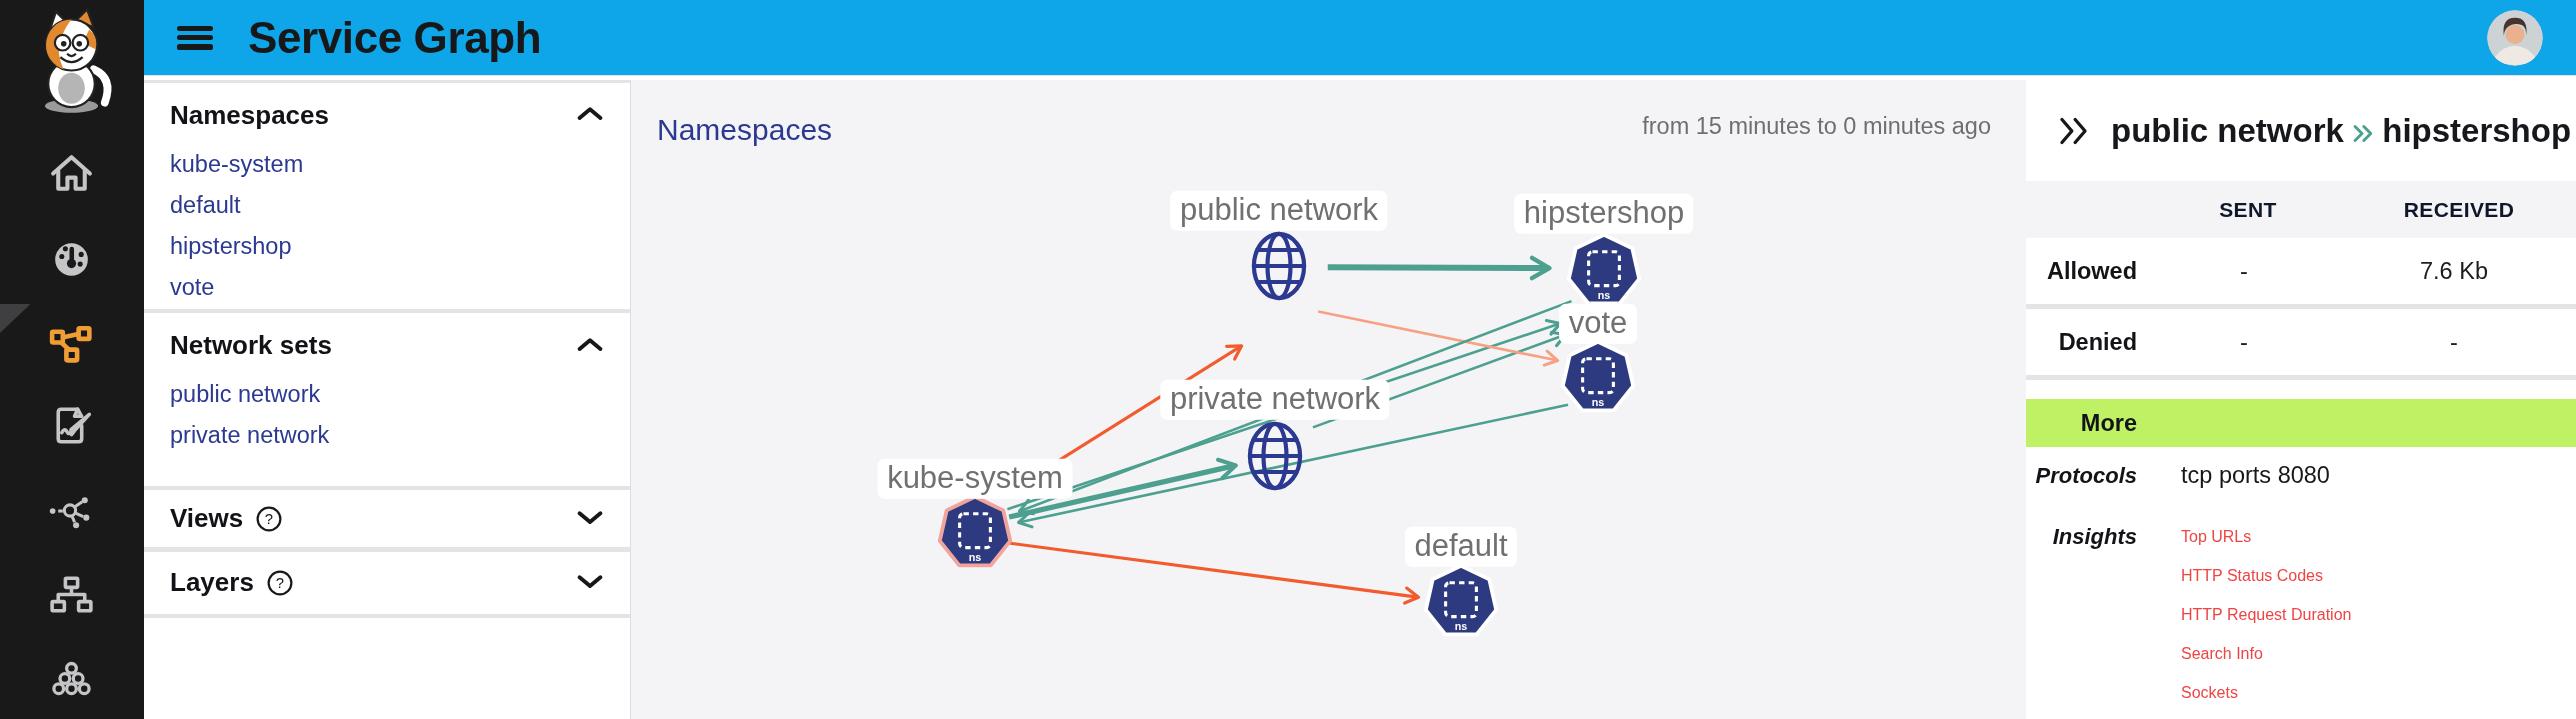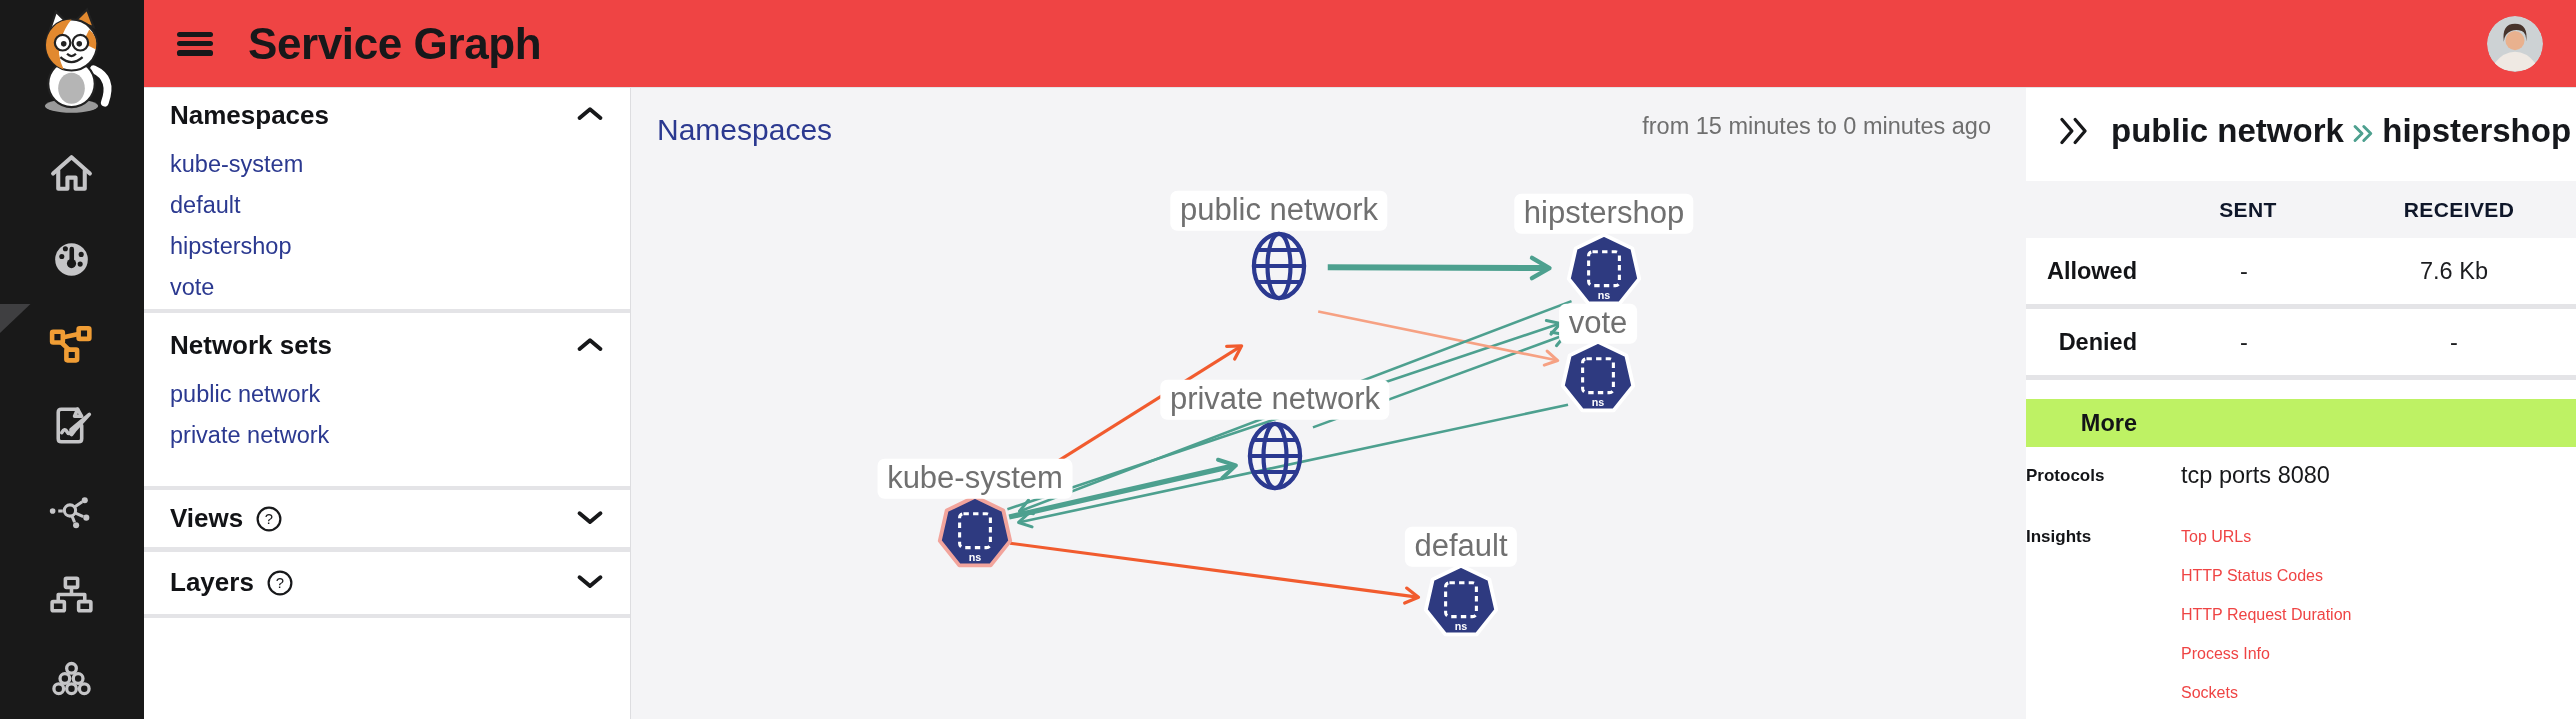--- a/index.html
+++ b/index.html
@@ -9,21 +9,21 @@
 
   
   .rail { position:absolute; left:0; top:0; width:144px; height:719px; background:#191919; z-index:5; }
   .rail-logo { position:absolute; left:15.7px; top:5.2px; width:111px; height:111px; }
   .rail-btn { position:absolute; left:46px; width:51px; height:51px; background:none; border:none; cursor:pointer; }
   .rail-btn svg { width:51px; height:51px; display:block; }
   .rail-wedge { position:absolute; left:0; top:304px; width:30.5px; height:29px; background:#3f3f41;
     clip-path:polygon(0 0,100% 0,0 100%); }
 
   
-  .topbar { position:absolute; left:144px; top:0; right:0; height:88px; background:#ef4444;
+  .topbar { position:absolute; left:144px; top:0; right:0; height:76px; background:#0ea5e9;
     border-bottom:1.7px solid #e3e3e5; display:flex; align-items:center; padding:0 33px 0 31px; z-index:4; }
   .hamburger { width:40px; height:31px; display:flex; flex-direction:column; justify-content:space-between;
     background:none; border:none; cursor:pointer; padding:3.5px 1.7px; }
   .hamburger span { display:block; height:5.2px; border-radius:2.6px; background:#17181a; }
   .app-title { font-size:44px; font-weight:800; color:#17181a; margin-left:33px; letter-spacing:-0.4px; }
   .top-right { margin-left:auto; display:flex; align-items:center; gap:24.4px; }
   .cluster-btn { display:flex; align-items:center; gap:19px; background:none; border:none; cursor:pointer;
     font-family:inherit; font-size:29px; color:#1c1d1f; }
   .avatar { width:56px; height:56px; border-radius:50%; overflow:hidden; cursor:pointer; }
   .avatar svg { width:56px; height:56px; display:block; }
@@ -69,22 +69,22 @@
     letter-spacing:0.4px; color:#0f172a; }
   .dgap { height:5.2px; background:#e4e4e7; }
   .drow-band { height:66px; position:relative; }
   .dlabel { position:absolute; left:0; top:50%; transform:translateY(-50%); width:111px; text-align:right;
     font-size:23.5px; font-weight:bold; color:#131417; }
   .dval { position:absolute; top:50%; transform:translate(-50%,-50%); font-size:23.5px; color:#1c1d20; }
   .wstrip { height:19px; background:#fff; }
   .more-band { height:48px; background:#bef264; position:relative; cursor:pointer; }
   .dcontent { padding-top:10.5px; }
   .drow { display:flex; }
-  .drow .dlabel2 { width:111px; text-align:left; font-size:17px; font-weight:bold; color:#131417;
-    flex-shrink:0; line-height:35px; }
+  .drow .dlabel2 { width:111px; text-align:right; font-size:22px; font-weight:bold; color:#131417;
+    flex-shrink:0; line-height:35px;font-style:italic; }
   .drow .dvalue { margin-left:44px; font-size:23.5px; color:#17181a; line-height:35px; }
   .insights-row { margin-top:24px; }
   .insight-list div { font-size:16px; color:#ef4444; line-height:39px; }
 </style>
 </head>
 <body>
 
 <aside class="rail">
   <div class="rail-logo">
     <svg viewBox="0 0 100 100" width="111" height="111">
@@ -414,19 +414,19 @@
     <div class="drow">
       <span class="dlabel2">Protocols</span>
       <span class="dvalue">tcp ports 8080</span>
     </div>
     <div class="drow insights-row">
       <span class="dlabel2" style="line-height:39px">Insights</span>
       <div class="dvalue insight-list" id="insight-list" style="line-height:normal">
           <div>Top URLs</div>
           <div>HTTP Status Codes</div>
           <div>HTTP Request Duration</div>
-          <div>Process Info</div>
+          <div>Search Info</div>
           <div>Sockets</div>
         </div>
     </div>
   </div>
 </aside>
 
 
 </body></html>

